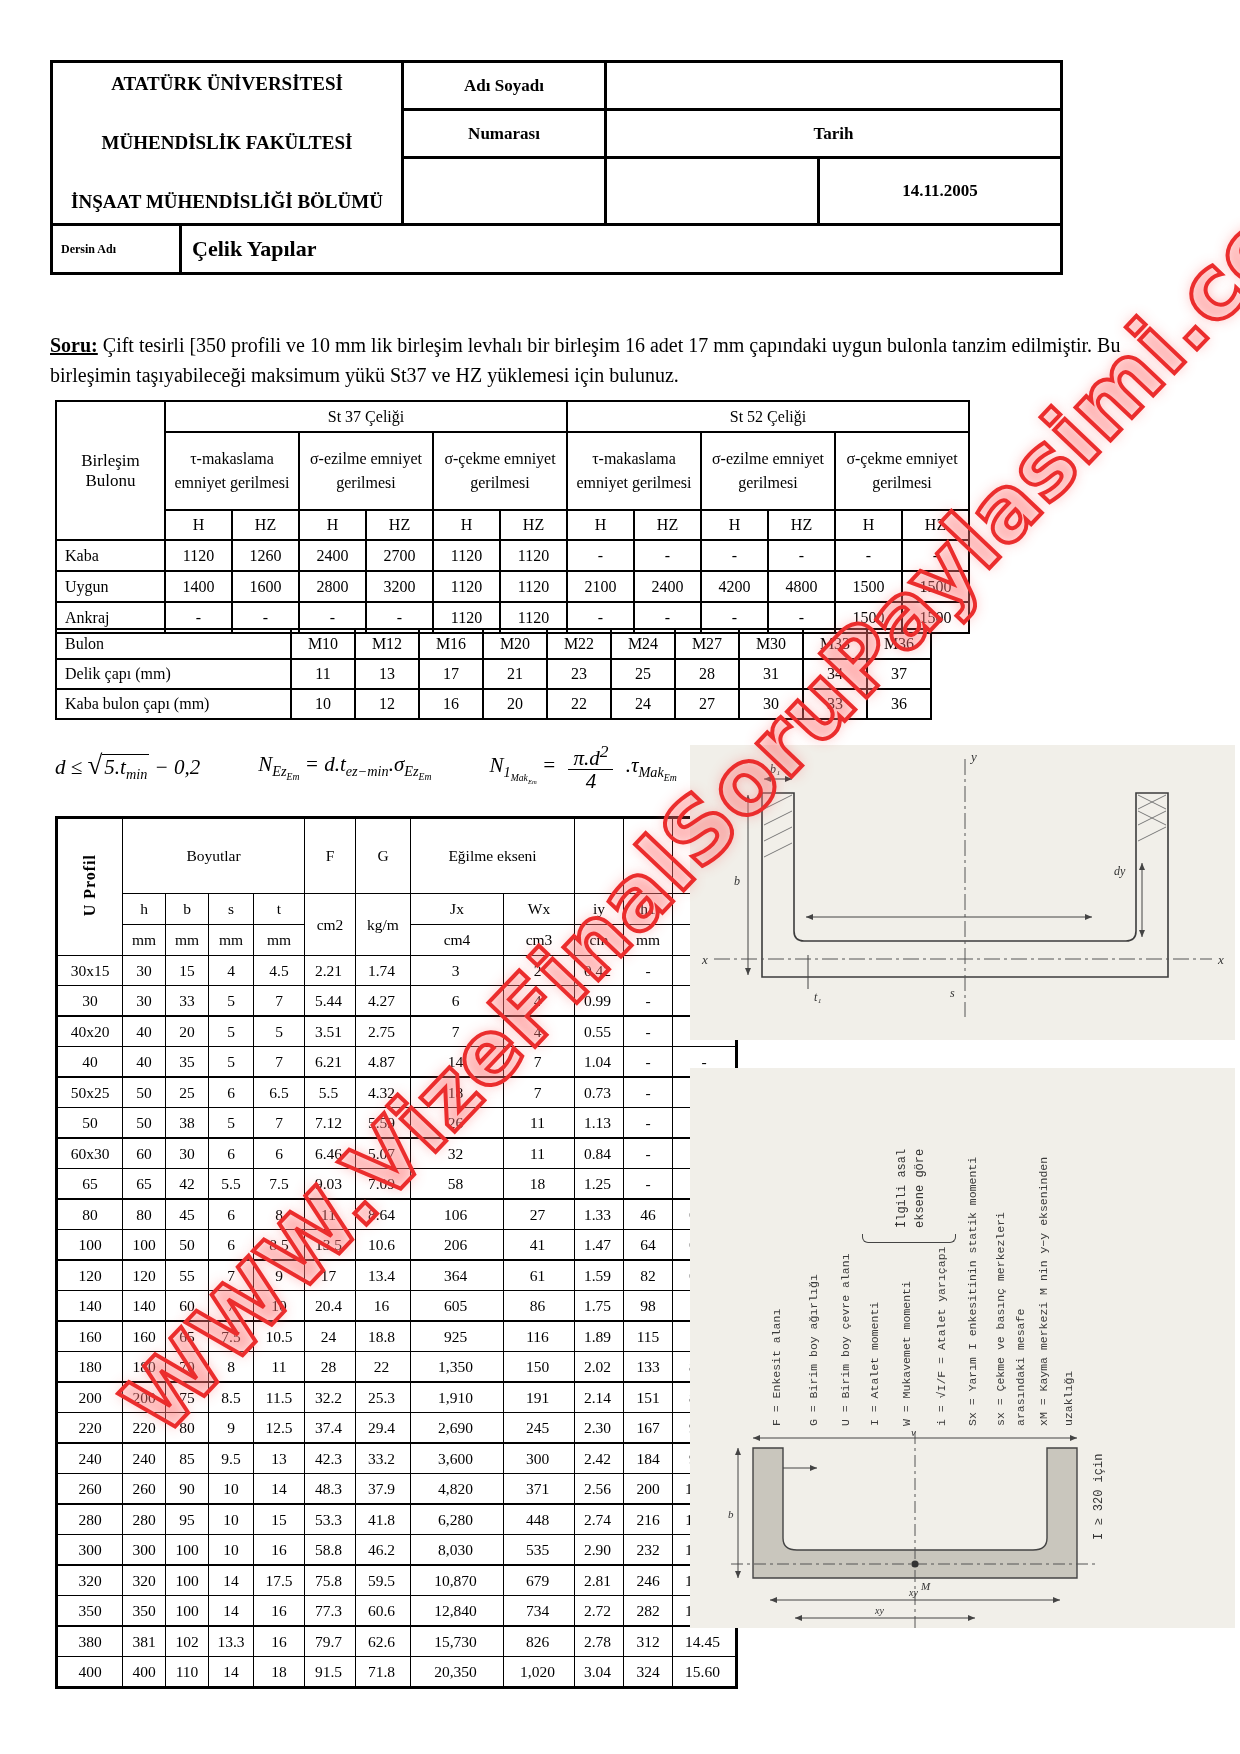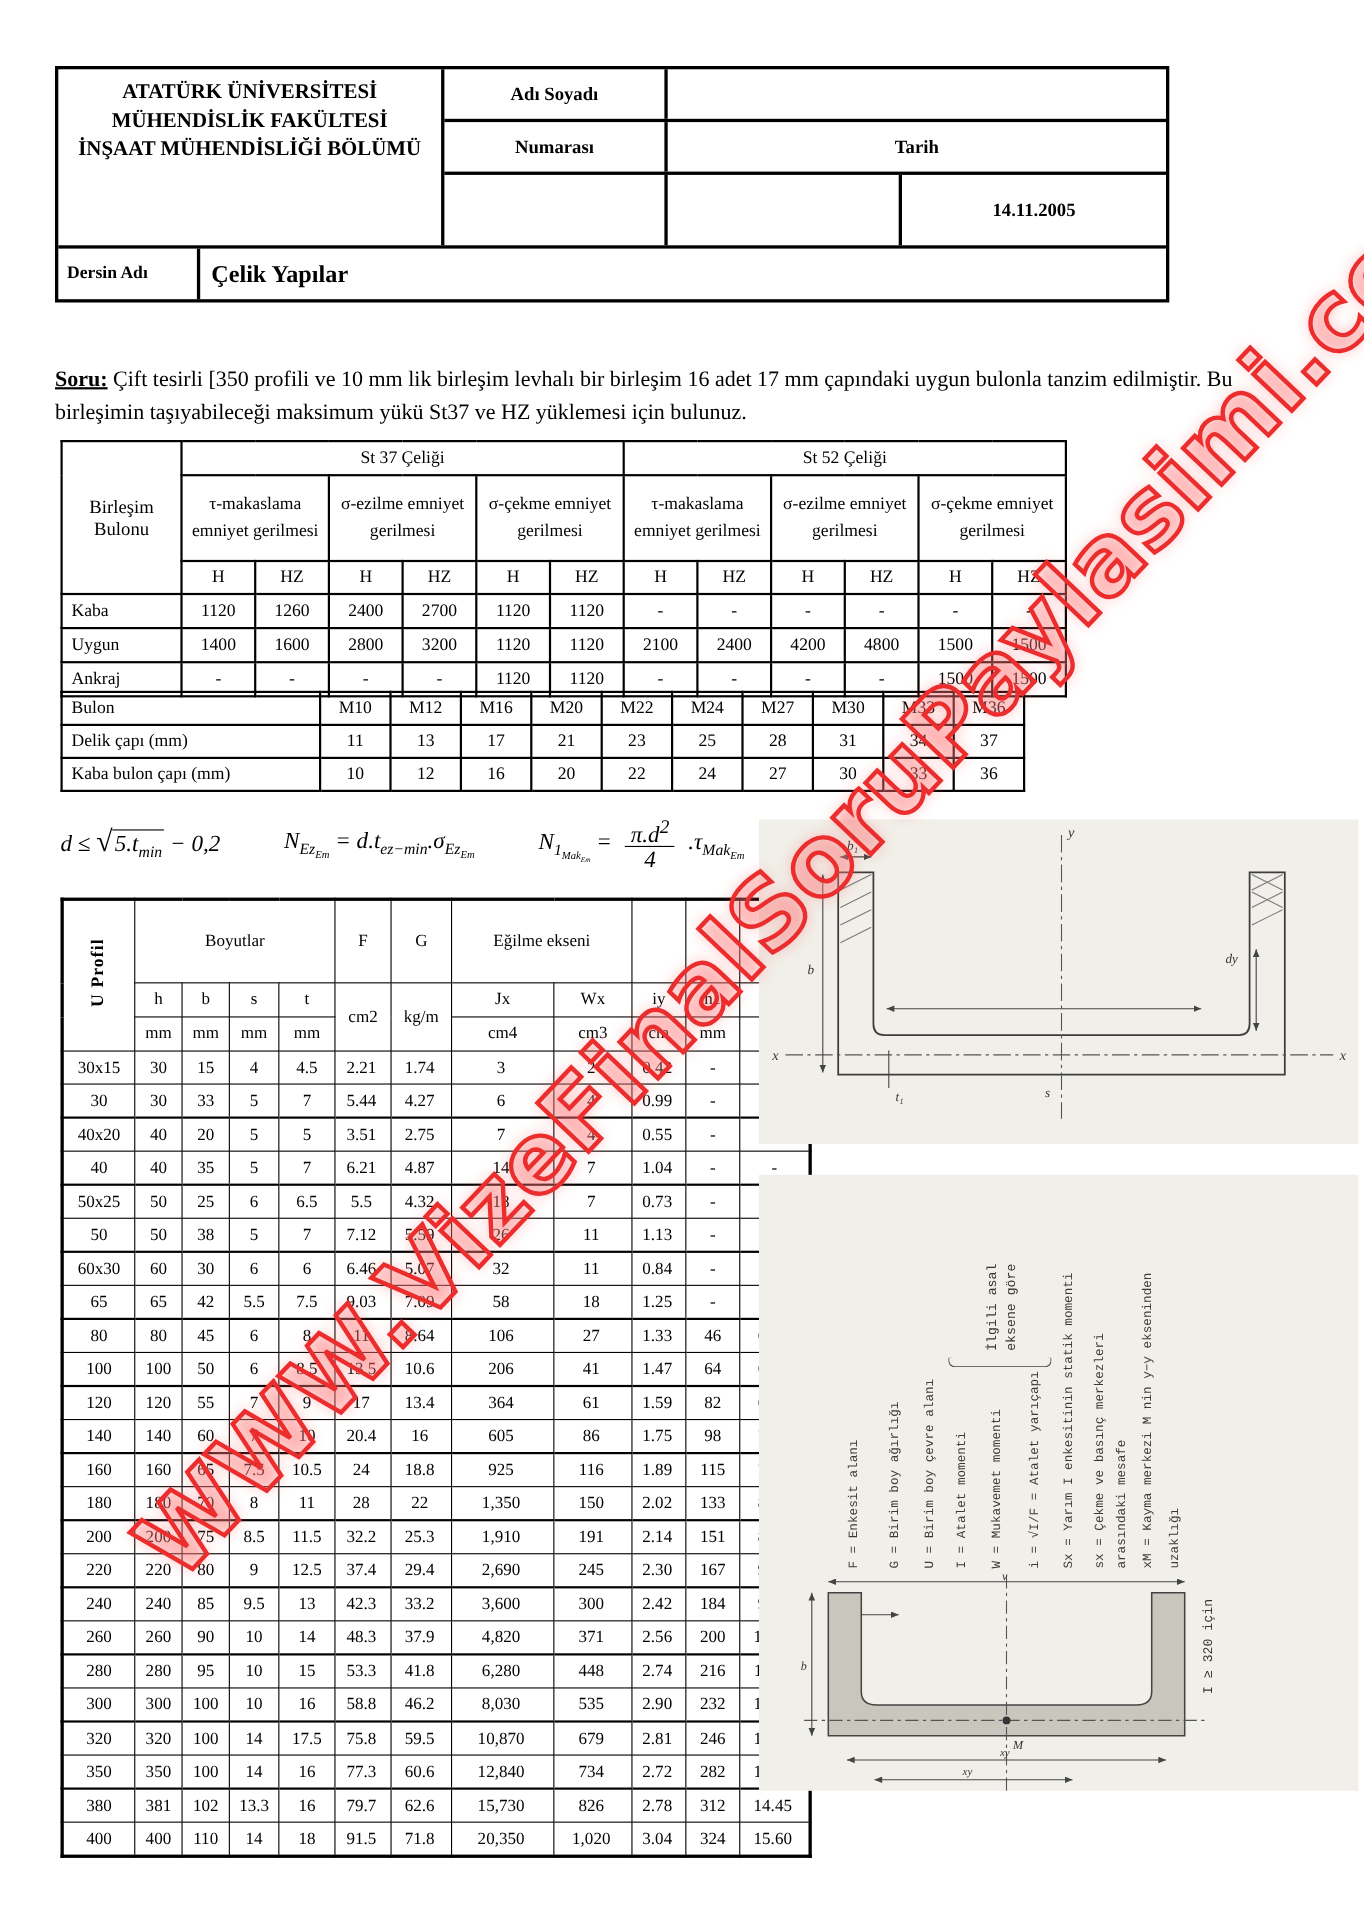--- a/index.html
+++ b/index.html
@@ -2,34 +2,34 @@
 <html><head>
 <meta charset="utf-8">
 <style>
   html,body{margin:0;padding:0;background:#888;}
   #page{position:relative;width:1240px;height:1754px;background:#fff;overflow:hidden;
         font-family:"Liberation Serif",serif;color:#000;}
   
   .hdr{position:absolute;left:50px;top:60px;width:1007px;border:3px solid #000;background:#fff;}
   .hdr-top{display:flex;border-bottom:3px solid #000;}
   .univ{width:340px;border-right:3px solid #000;display:flex;flex-direction:column;
-        justify-content:flex-start;align-items:center;text-align:center;font-weight:bold;
+        justify-content:space-between;align-items:center;text-align:center;font-weight:bold;
         font-size:19px;line-height:26px;padding:8px 4px;}
   .hdr-right{flex:1;display:flex;flex-direction:column;}
   .hrow{display:flex;border-bottom:3px solid #000;}
   .hrow:last-child{border-bottom:none;}
   .hc{display:flex;align-items:center;justify-content:center;font-weight:bold;font-size:17px;}
   .c-lab{width:200px;border-right:3px solid #000;}
   .c-imza{width:210px;border-right:3px solid #000;}
   .c-tarih{flex:1;}
   .h45{height:45px;} .h64{height:64px;}
   .hdr-row{display:flex;border-bottom:3px solid #000;height:46px;}
   .hdr-row:last-child{border-bottom:none;}
   .hdr-row .lab{width:118px;border-right:3px solid #000;display:flex;align-items:center;
-        padding-left:8px;font-weight:bold;font-size:16px;}
+        padding-left:8px;font-weight:bold;font-size:12px;}
   .hdr-row .val{flex:1;display:flex;align-items:center;padding-left:10px;font-weight:bold;}
   .val.course{font-size:22px;}
   .val.exam{font-size:17px;}
   
   .question{position:absolute;left:50px;top:330px;width:1150px;font-size:20px;line-height:30px;}
   .question .qlab{font-weight:bold;text-decoration:underline;}
   
   table{border-collapse:collapse;}
   
   .stress{position:absolute;left:55px;top:400px;}

